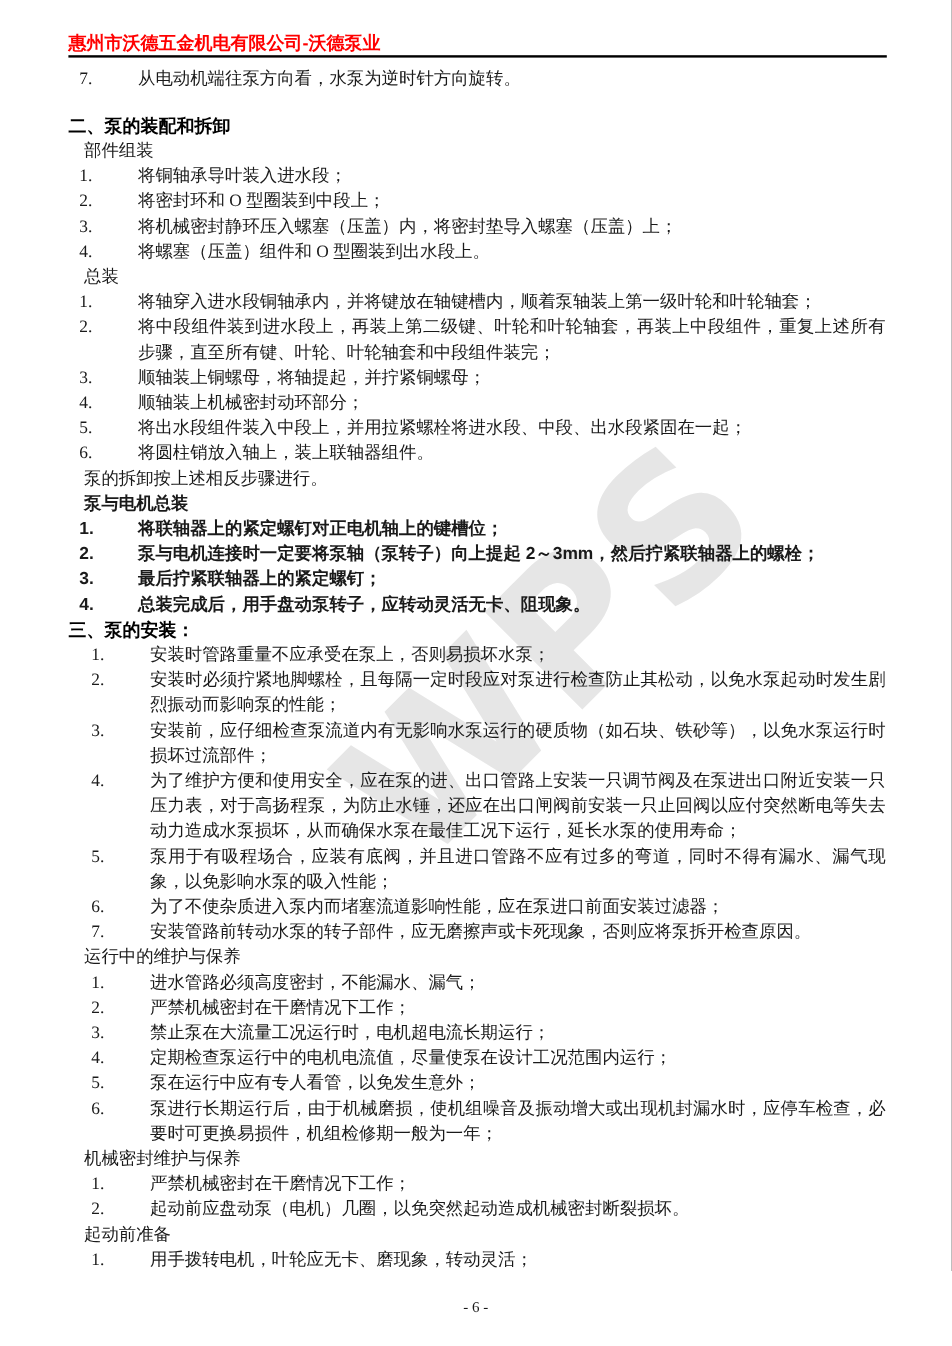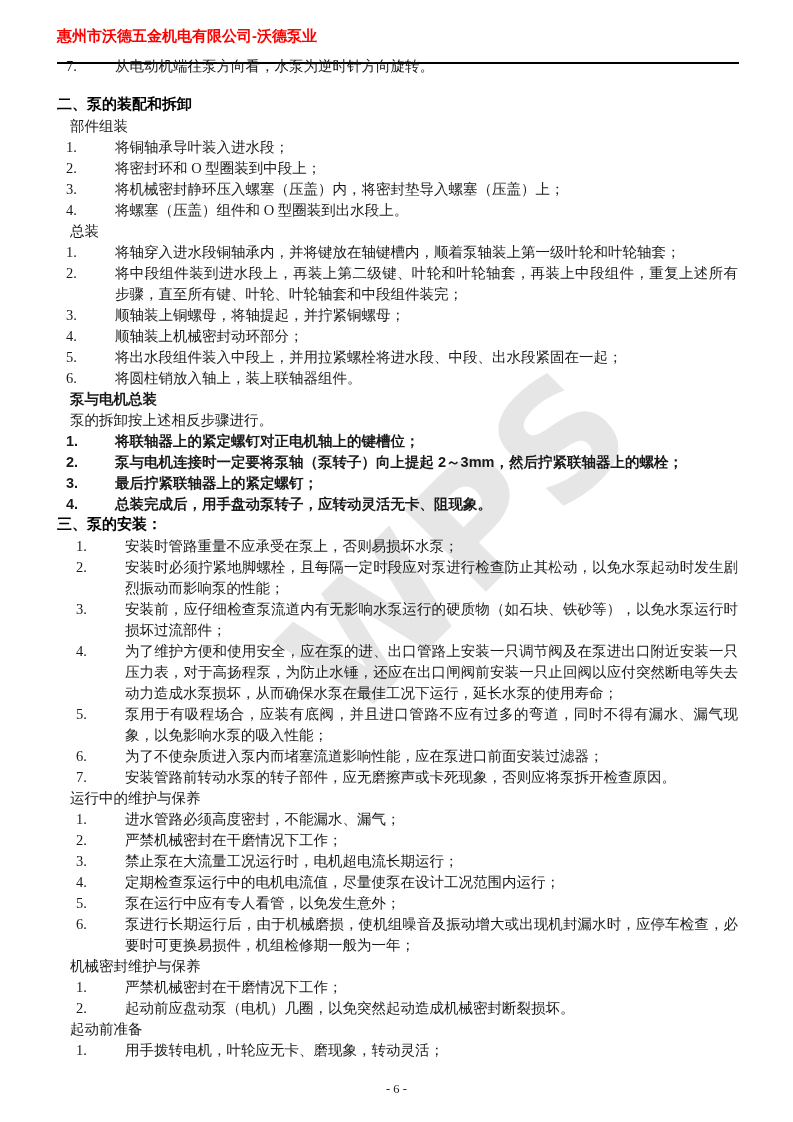--- a/index.html
+++ b/index.html
@@ -29,40 +29,40 @@
     line-height:240px;
     user-select:none;
     pointer-events:none;
   }
   .header{
     position:absolute;
     left:57px;top:27px;
     width:682px;
     z-index:1;
     border-bottom:2px solid #000000;
-    padding-bottom:16px;
+    padding-bottom:0;
   }
   .header .company{
     font-family:"Liberation Sans","DejaVu Sans",sans-serif;
     font-weight:bold;
     font-size:15px;
     color:#ff0000;
   }
   .content{
     position:absolute;
     left:57px;top:56px;
     width:681px;
     z-index:1;
     font-size:14.5px;
     line-height:21px;
     text-align:justify;
   }
   .blank{height:18px;}
   .sec-heading{
-    font-family:Liberation Mono, monospace;
+    font-family:Liberation Sans, sans-serif;
     font-weight:bold;
     font-size:15px;
     color:#000000;
   }
   .sub-heading{margin-left:13px;}
   .item{display:flex;}
   .item .num{flex:none;width:29px;}
   .item .txt{flex:1;margin-left:20px;}
   .ind2{margin-left:9px;}
   .ind3{margin-left:19px;}
@@ -130,22 +130,22 @@
         <span class="txt">顺轴装上机械密封动环部分；</span>
       </div>
       <div class="item ind2">
         <span class="num">5.</span>
         <span class="txt">将出水段组件装入中段上，并用拉紧螺栓将进水段、中段、出水段紧固在一起；</span>
       </div>
       <div class="item ind2">
         <span class="num">6.</span>
         <span class="txt">将圆柱销放入轴上，装上联轴器组件。</span>
       </div>
+      <div class="sub-heading">泵的拆卸按上述相反步骤进行。</div>
       <div class="sub-heading bold">泵与电机总装</div>
-      <div class="sub-heading">泵的拆卸按上述相反步骤进行。</div>
       <div class="item ind2 bold">
         <span class="num">1.</span>
         <span class="txt">将联轴器上的紧定螺钉对正电机轴上的键槽位；</span>
       </div>
       <div class="item ind2 bold">
         <span class="num">2.</span>
         <span class="txt">泵与电机连接时一定要将泵轴（泵转子）向上提起 2～3mm，然后拧紧联轴器上的螺栓；</span>
       </div>
       <div class="item ind2 bold">
         <span class="num">3.</span>

